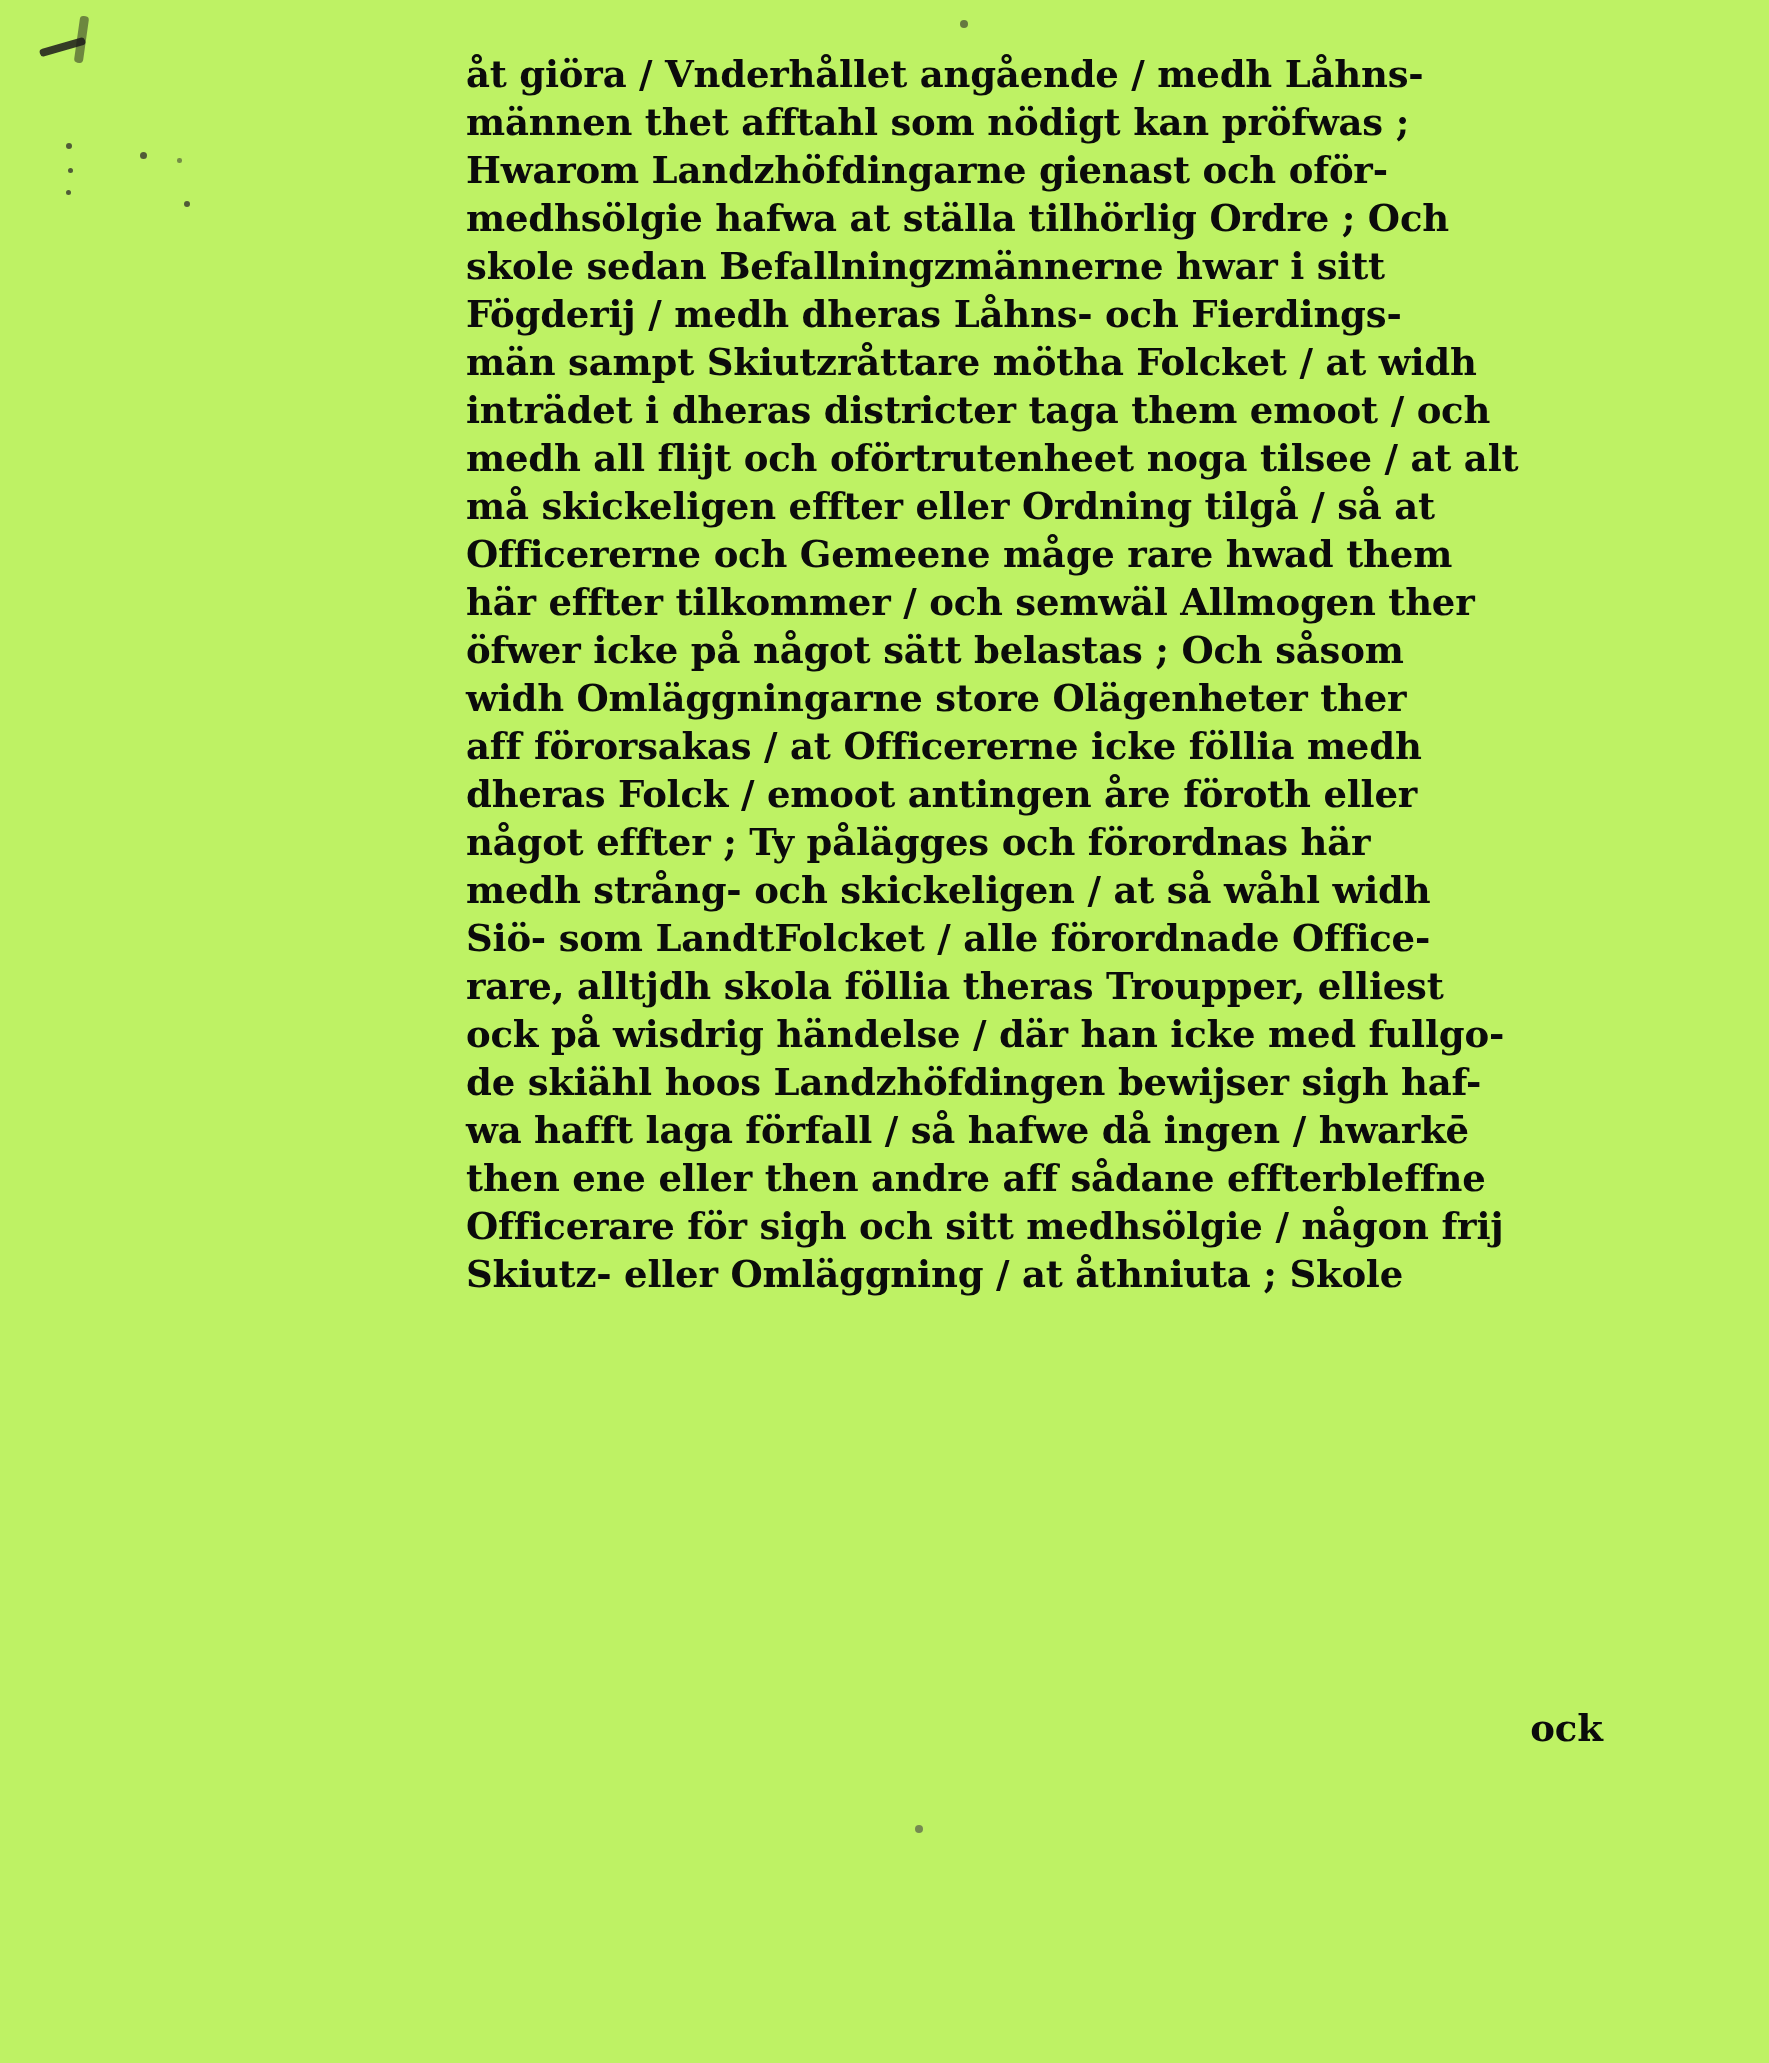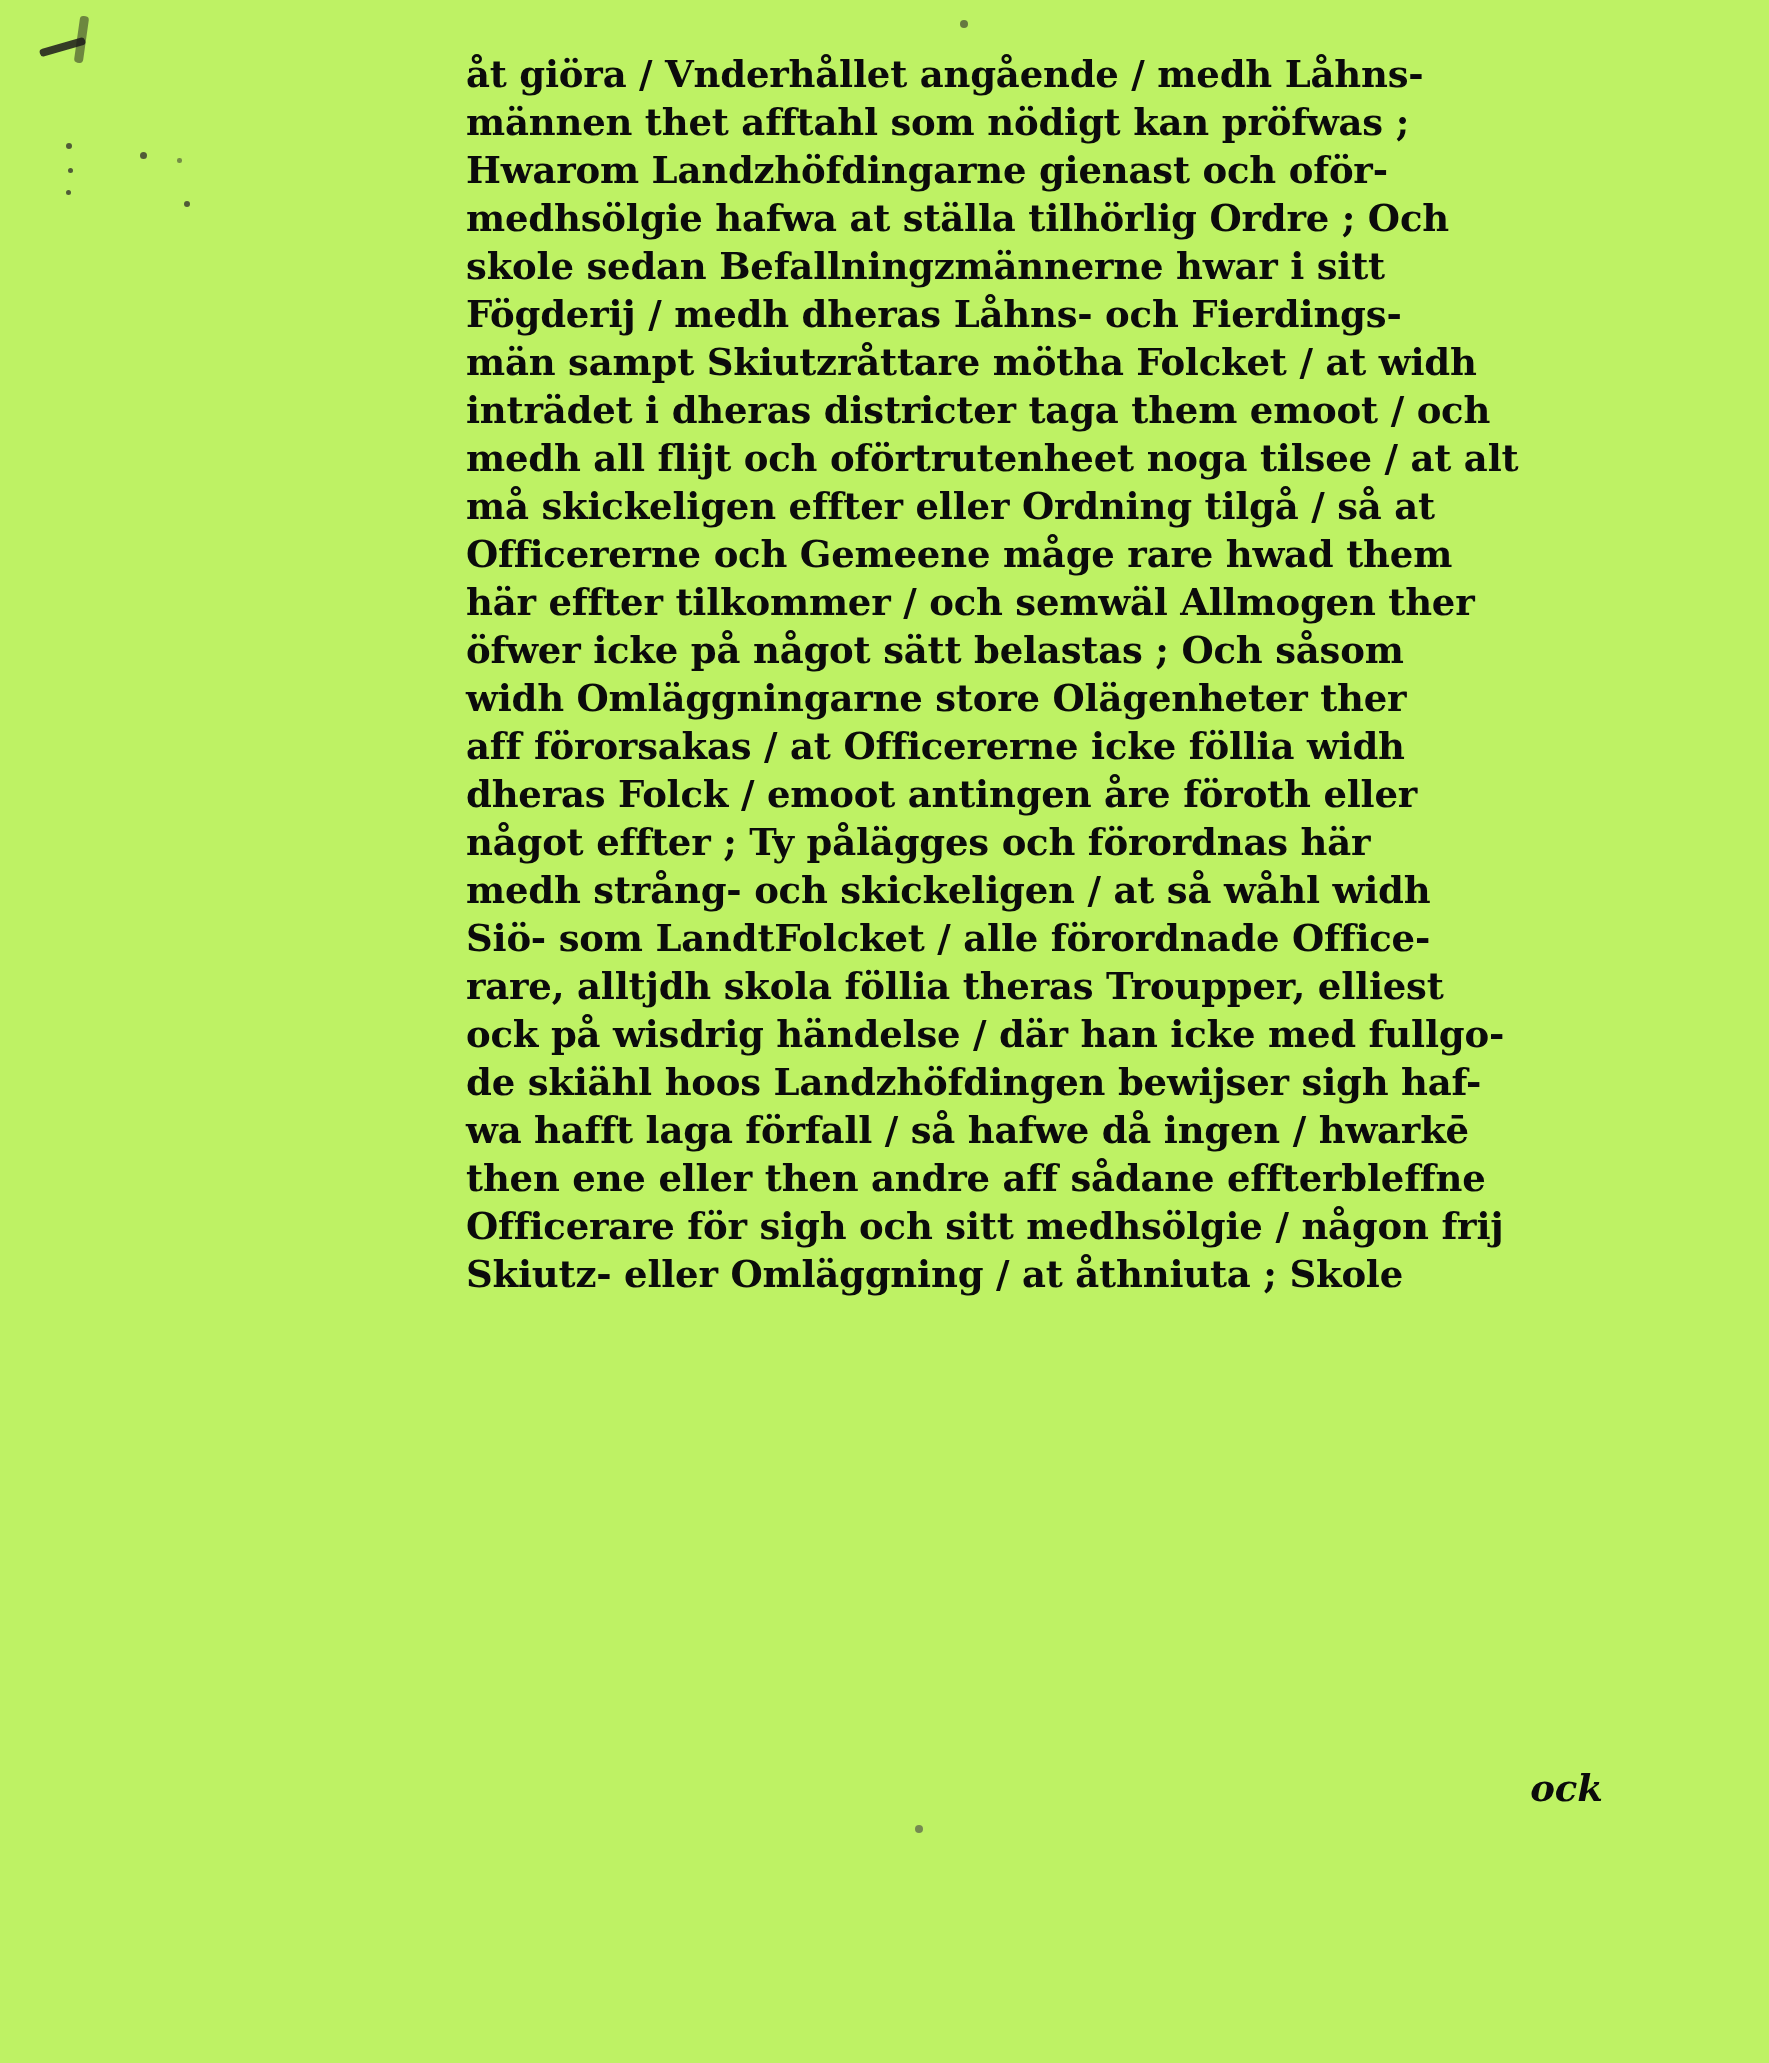--- a/index.html
+++ b/index.html
@@ -87,30 +87,30 @@
     <div class="line">skole sedan Befallningzmännerne  hwar  i  sitt</div>
     <div class="line">Fögderij /  medh dheras Låhns- och Fierdings-</div>
     <div class="line">män sampt Skiutzråttare mötha Folcket / at widh</div>
     <div class="line">inträdet i dheras districter taga them emoot / och</div>
     <div class="line">medh all flijt och oförtrutenheet noga tilsee / at alt</div>
     <div class="line">må skickeligen effter eller Ordning tilgå / så at</div>
     <div class="line">Officererne och Gemeene måge rare hwad them</div>
     <div class="line">här effter tilkommer /  och semwäl Allmogen ther</div>
     <div class="line">öfwer icke på något sätt belastas ;  Och såsom</div>
     <div class="line">widh Omläggningarne store Olägenheter ther</div>
-    <div class="line">aff förorsakas /  at Officererne icke föllia widh</div>
+    <div class="line">aff förorsakas /  at Officererne icke föllia medh</div>
     <div class="line">dheras Folck /  emoot antingen åre föroth eller</div>
     <div class="line">något effter ;  Ty pålägges och förordnas här</div>
     <div class="line">medh strång- och skickeligen / at så wåhl  widh</div>
     <div class="line">Siö- som LandtFolcket /  alle förordnade Office-</div>
     <div class="line">rare, alltjdh skola föllia theras Troupper, elliest</div>
     <div class="line">ock på wisdrig händelse / där han icke med fullgo-</div>
     <div class="line">de skiähl hoos Landzhöfdingen bewijser sigh haf-</div>
     <div class="line">wa hafft laga förfall / så hafwe då ingen / hwarkē</div>
     <div class="line">then ene eller then andre aff sådane effterbleffne</div>
     <div class="line">Officerare för sigh och sitt medhsölgie / någon frij</div>
     <div class="line">Skiutz- eller Omläggning / at åthniuta ;  Skole</div>
   </div>
 
-  <div class="tail" style="top:1766px;font-style:italic;">ock</div>
+  <div class="tail" style="top:1706px;">ock</div>
 
 </div>
 
 
 </body></html>

